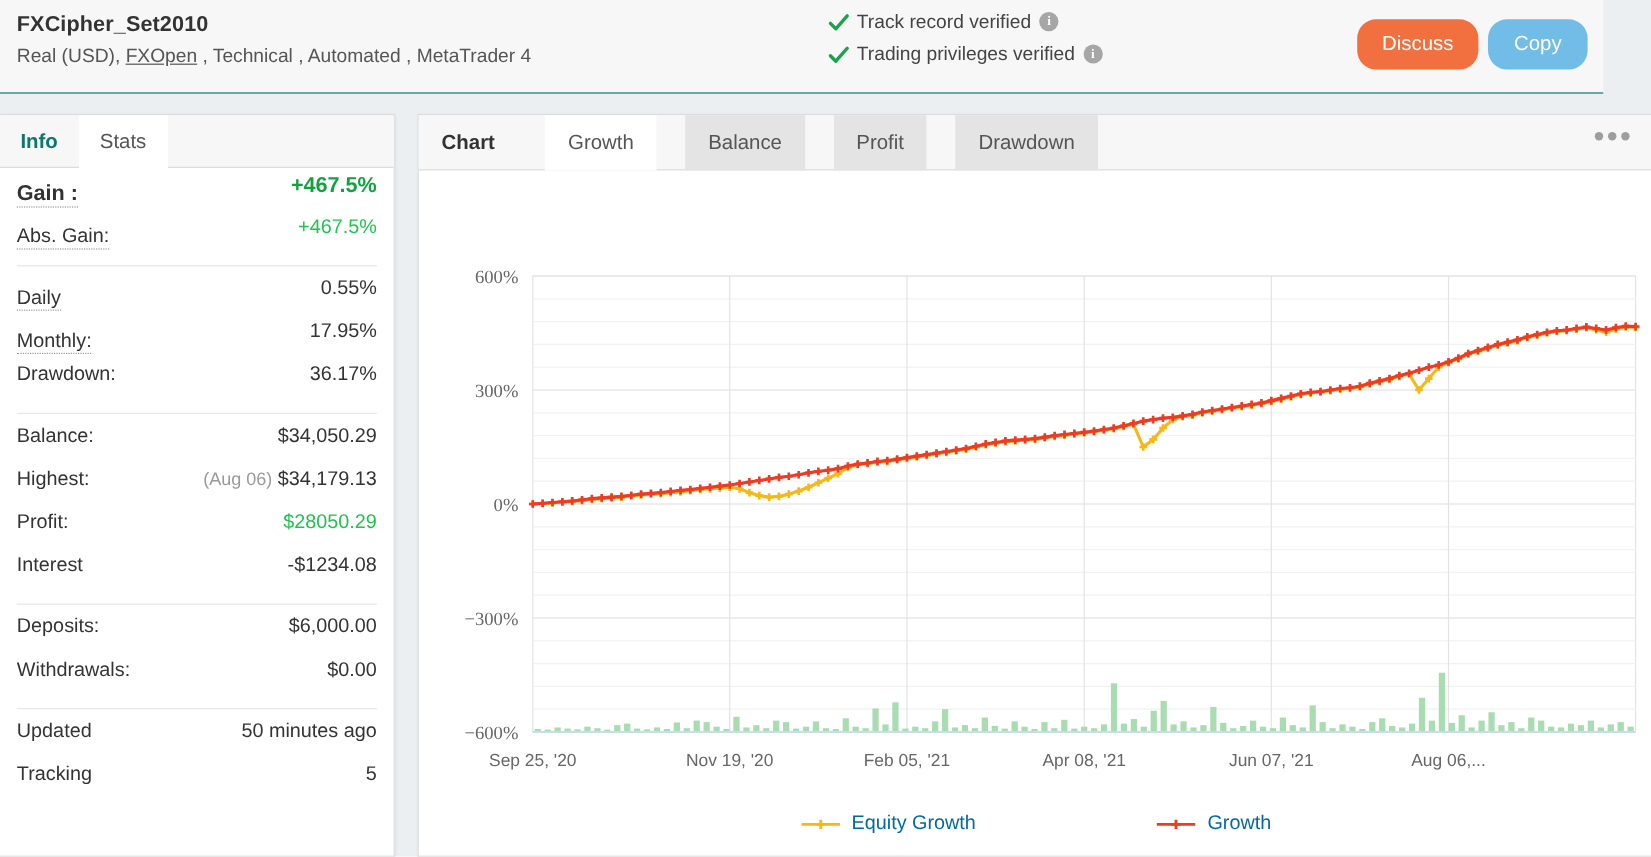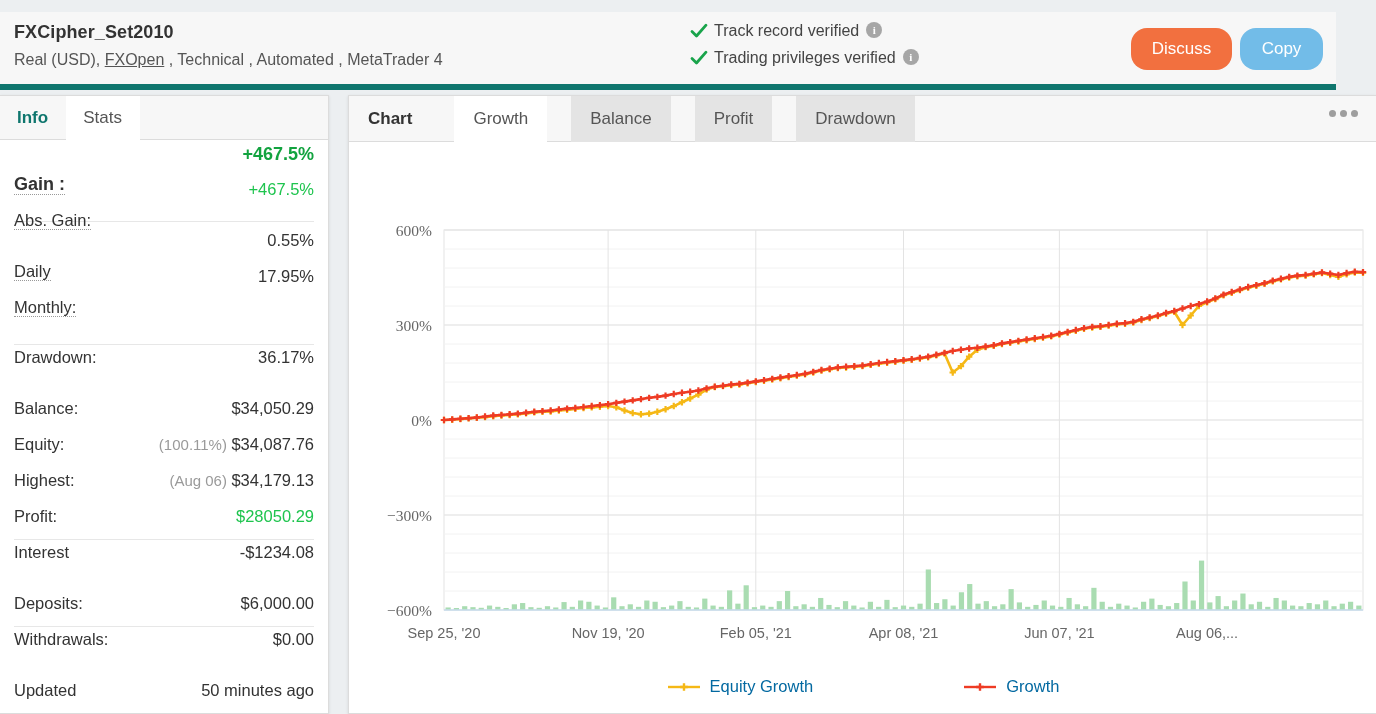--- a/index.html
+++ b/index.html
@@ -7,23 +7,23 @@
     margin: 0; padding: 0;
     width: 1376px; height: 714px;
     background: #ffffff;
     font-family: "Liberation Sans", sans-serif;
     overflow: hidden;
   }
   .page { position: relative; width: 1376px; height: 714px; background: #eceff1; }
 
   
   .header {
-    position: absolute; left: 0; top: 12px; width: 1336px; height: 78px;
+    position: absolute; left: 0; top: 0; width: 1336px; height: 78px;
     background: #f7f7f7;
-    border-bottom: 6px solid #0f766e;
+    border-bottom: 1px solid #0f766e;
   }
   .hdr-title {
     position: absolute; left: 14px; top: 10px;
     font-size: 18px; font-weight: bold; color: #333; letter-spacing: .1px;
   }
   .hdr-sub {
     position: absolute; left: 14px; top: 39px;
     font-size: 16px; color: #555; white-space: nowrap;
   }
   .hdr-sub .lnk { color: #555; text-decoration: underline; cursor: pointer; }
@@ -61,21 +61,21 @@
   .tab {
     padding: 0 17px; height: 44px; line-height: 44px; font-size: 17px; color: #555;
     cursor: pointer; border-right: 1px solid transparent;
   }
   .tab.first { font-weight: bold; color: #0f766e; }
   .tab.active { background: #fff; color: #555; position: relative; top: 0; border-bottom: 1px solid #fff; margin-bottom: -1px; }
   .tab.alt { background: #e4e4e4; margin: 0 0 0 1px; }
 
   .stats { padding: 0 14px; }
   .srow { display: flex; justify-content: space-between; align-items: baseline; height: 36px; }
-  .slabel { font-size: 16.5px; color: #333; margin-top: 45px; }
+  .slabel { font-size: 16.5px; color: #333; }
   .slabel.dotted { border-bottom: 1px dotted #999; line-height: 1.15; align-self: center; }
   .sval { font-size: 16.5px; color: #333; }
   .hr { height: 1px; background: #e7e7e7; margin: 5px 0; }
   .big { font-size: 18px; font-weight: bold; }
   .green { color: #12a33f; }
   .green-l { color: #1ec44e; }
   .muted { color: #9a9a9a; font-size: 15px; }
   .sec { padding-top: 4px; }
 
   
@@ -168,24 +168,20 @@
           <div class="srow">
             <span class="slabel">Drawdown:</span>
             <span><span class="sval">36.17%</span></span>
           </div>
         </div>
         <div class="hr"></div>
         <div class="sec">
           <div class="srow">
             <span class="slabel">Balance:</span>
             <span><span class="sval">$34,050.29</span></span>
-          </div>
-          <div class="srow">
-            <span class="slabel">Equity:</span>
-            <span><span class="muted">(100.11%)</span> <span class="sval">$34,087.76</span></span>
           </div>
           <div class="srow">
             <span class="slabel">Highest:</span>
             <span><span class="muted">(Aug 06)</span> <span class="sval">$34,179.13</span></span>
           </div>
           <div class="srow">
             <span class="slabel">Profit:</span>
             <span><span class="sval green-l">$28050.29</span></span>
           </div>
           <div class="srow">

